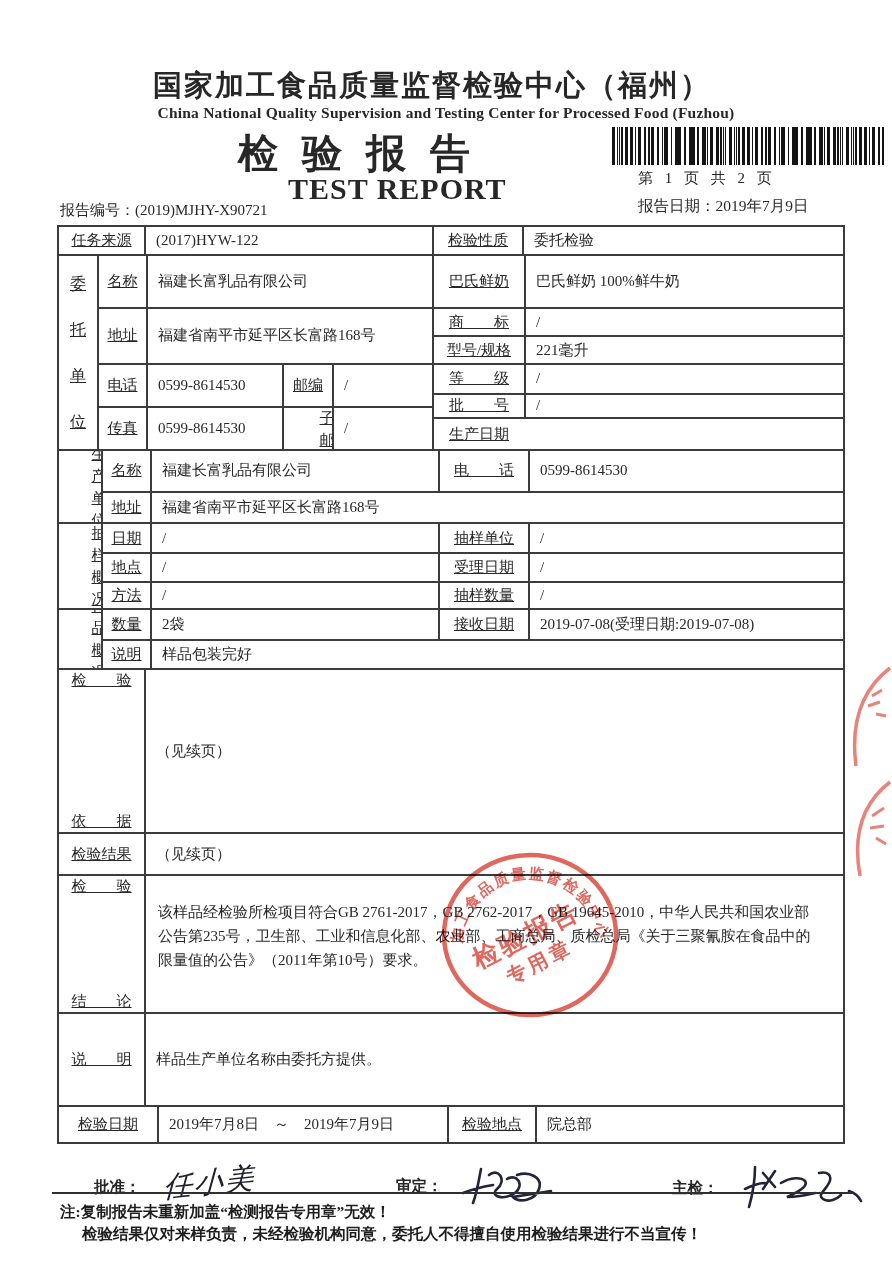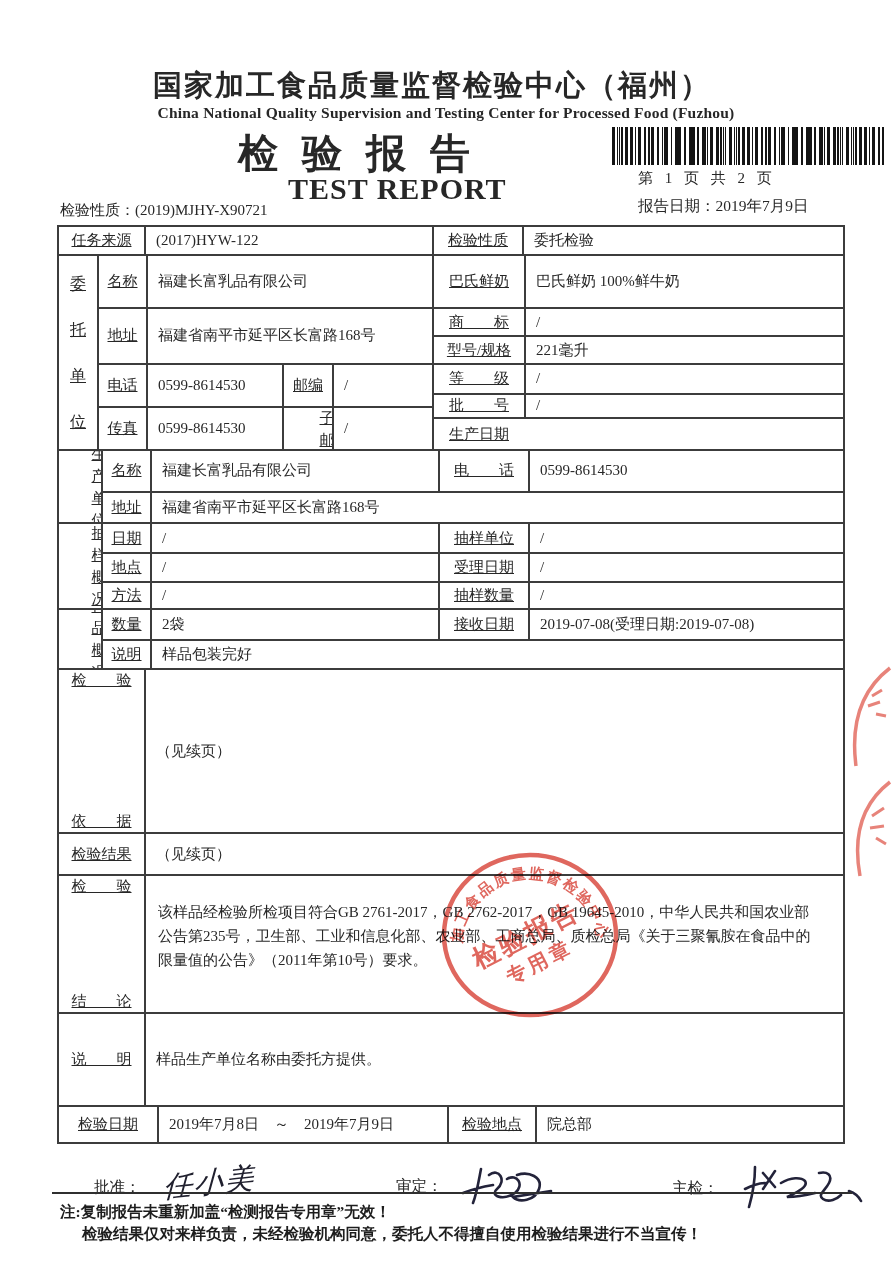--- a/index.html
+++ b/index.html
@@ -41,40 +41,40 @@
   .col{display:flex;flex-direction:column;border-left:2px solid var(--line);}
   .sub{display:flex;border-top:2px solid var(--line);}
   .sub:first-child{border-top:none;}
   .groupv{white-space:pre-line;line-height:46px;text-align:center;font-size:16px;}
   .group2{white-space:pre-line;line-height:22px;text-align:center;padding-left:40px;}
   .lblcol{display:flex;flex-direction:column;justify-content:space-between;align-items:center;gap:42px;}
   .lblcol.small{gap:30px;}
   .para{line-height:1.6;padding:6px 26px 6px 12px;align-items:flex-start;}
 
   
-  .sig-label{font-size:15.5px;}
+  .sig-label{font-size:15.5px;font-weight:bold;}
   .sig-name{font-size:29px;font-style:italic;transform:rotate(-6deg) skewX(-8deg);display:inline-block;color:#20202e;letter-spacing:2px;}
   .rule{top:1192px;left:52px;width:800px;height:0;border-top:2.5px solid #2f2f2f;}
   .note{font-size:15.5px;font-weight:600;color:#1d1d1d;}
 
   .stamp-svg{mix-blend-mode:multiply;opacity:0.82;}
 </style>
 </head>
 <body>
 
 <div class="page">
 
   <div class="abs c b org-cn">国家加工食品质量监督检验中心（福州）</div>
   <div class="abs c b org-en">China National Quality Supervision and Testing Center for Processed Food (Fuzhou)</div>
   <div class="abs b title-cn">检验报告</div>
   <div class="abs b title-en">TEST REPORT</div>
   <div class="abs barcode"></div>
   <div class="abs page-info">第 1 页  共 2 页</div>
   <div class="abs report-date"><span>报告日期：</span><span>2019年7月9日</span></div>
-  <div class="abs report-no"><span>检验性质：</span><span>(2019)MJHY-X90721</span></div>
+  <div class="abs report-no"><span>报告编号：</span><span>(2019)MJHY-X90721</span></div>
 
   <div class="abs tbl">
 
     <div class="tr" style="height:27px">
       <div class="td lab" style="width:85px">任务来源</div>
       <div class="td val" style="width:288px">(2017)HYW-122</div>
       <div class="td lab" style="width:90px">检验性质</div>
       <div class="td val" style="flex:1">委托检验</div>
     </div>
 

